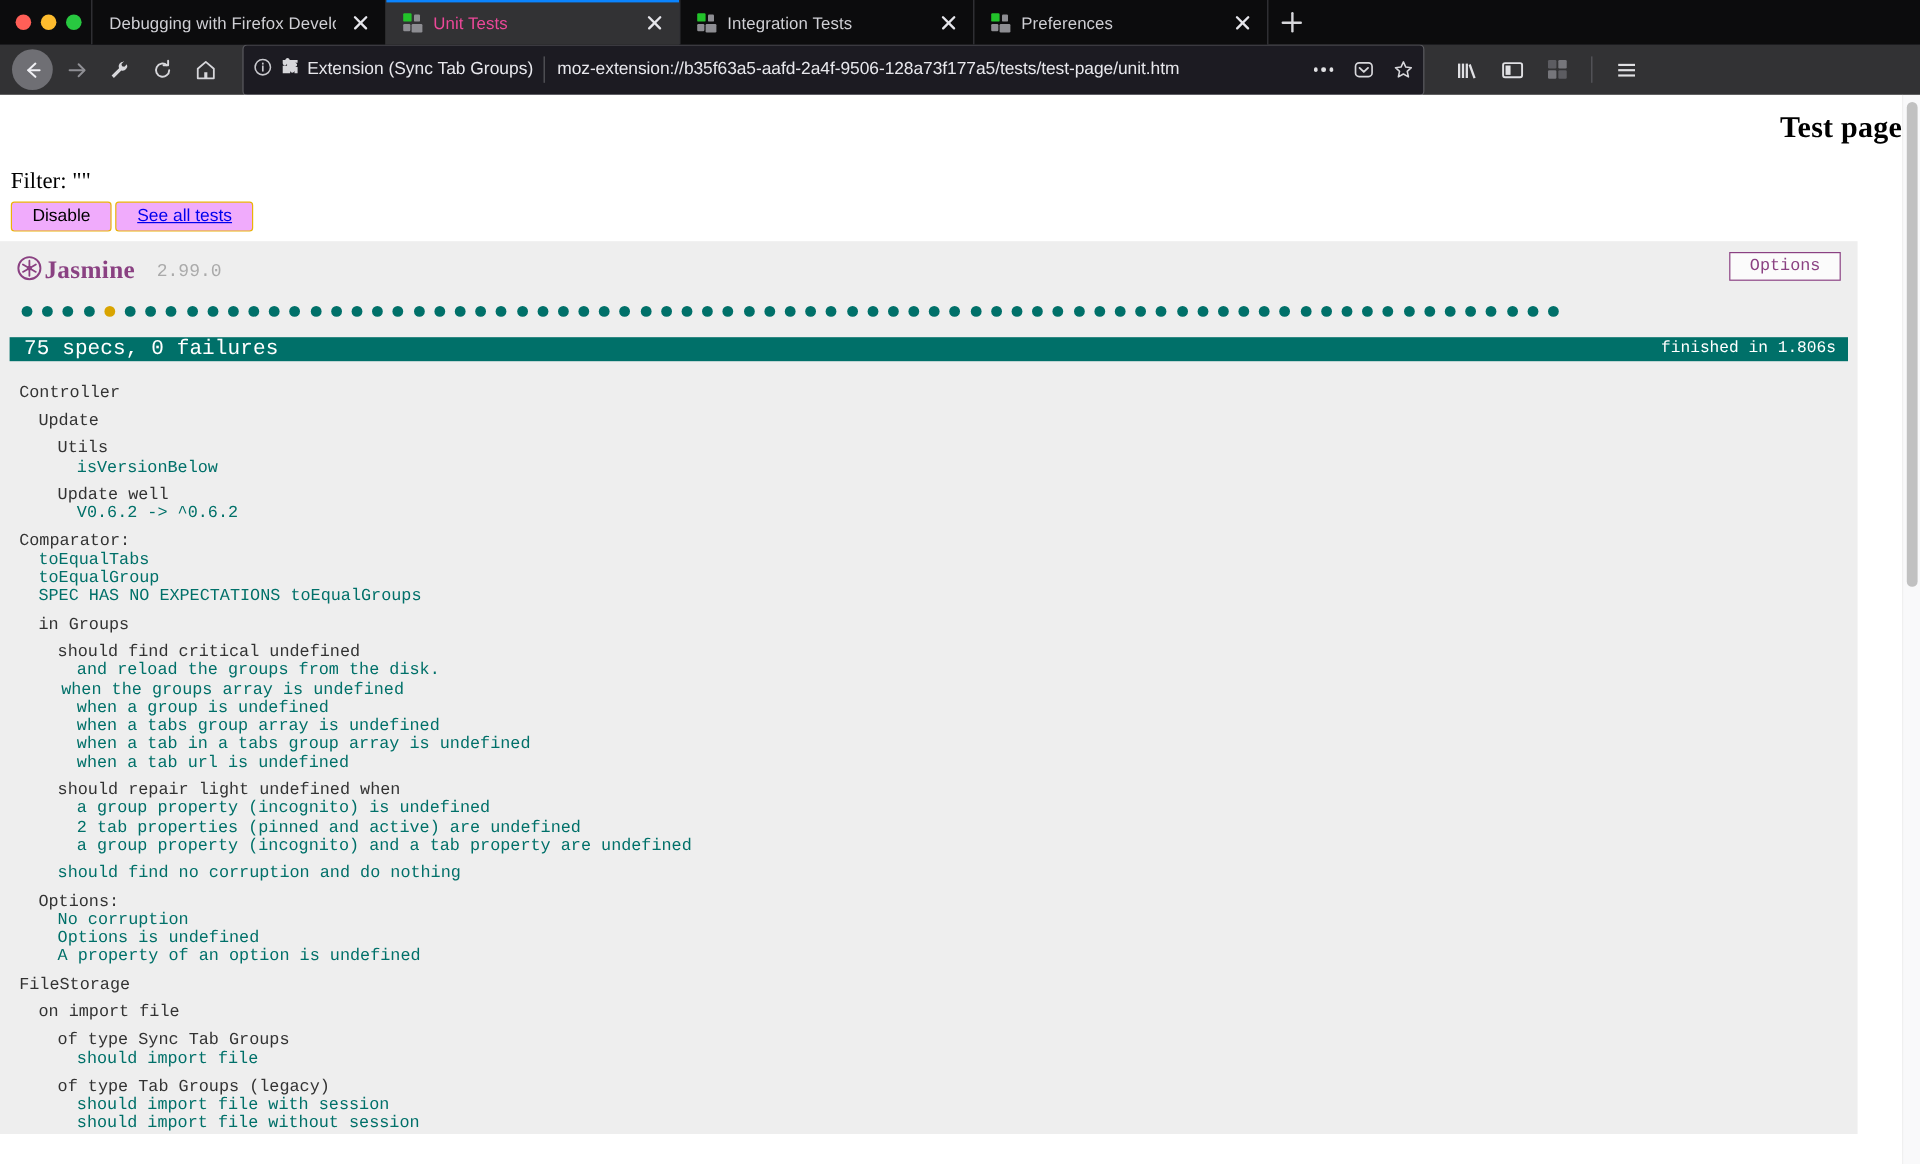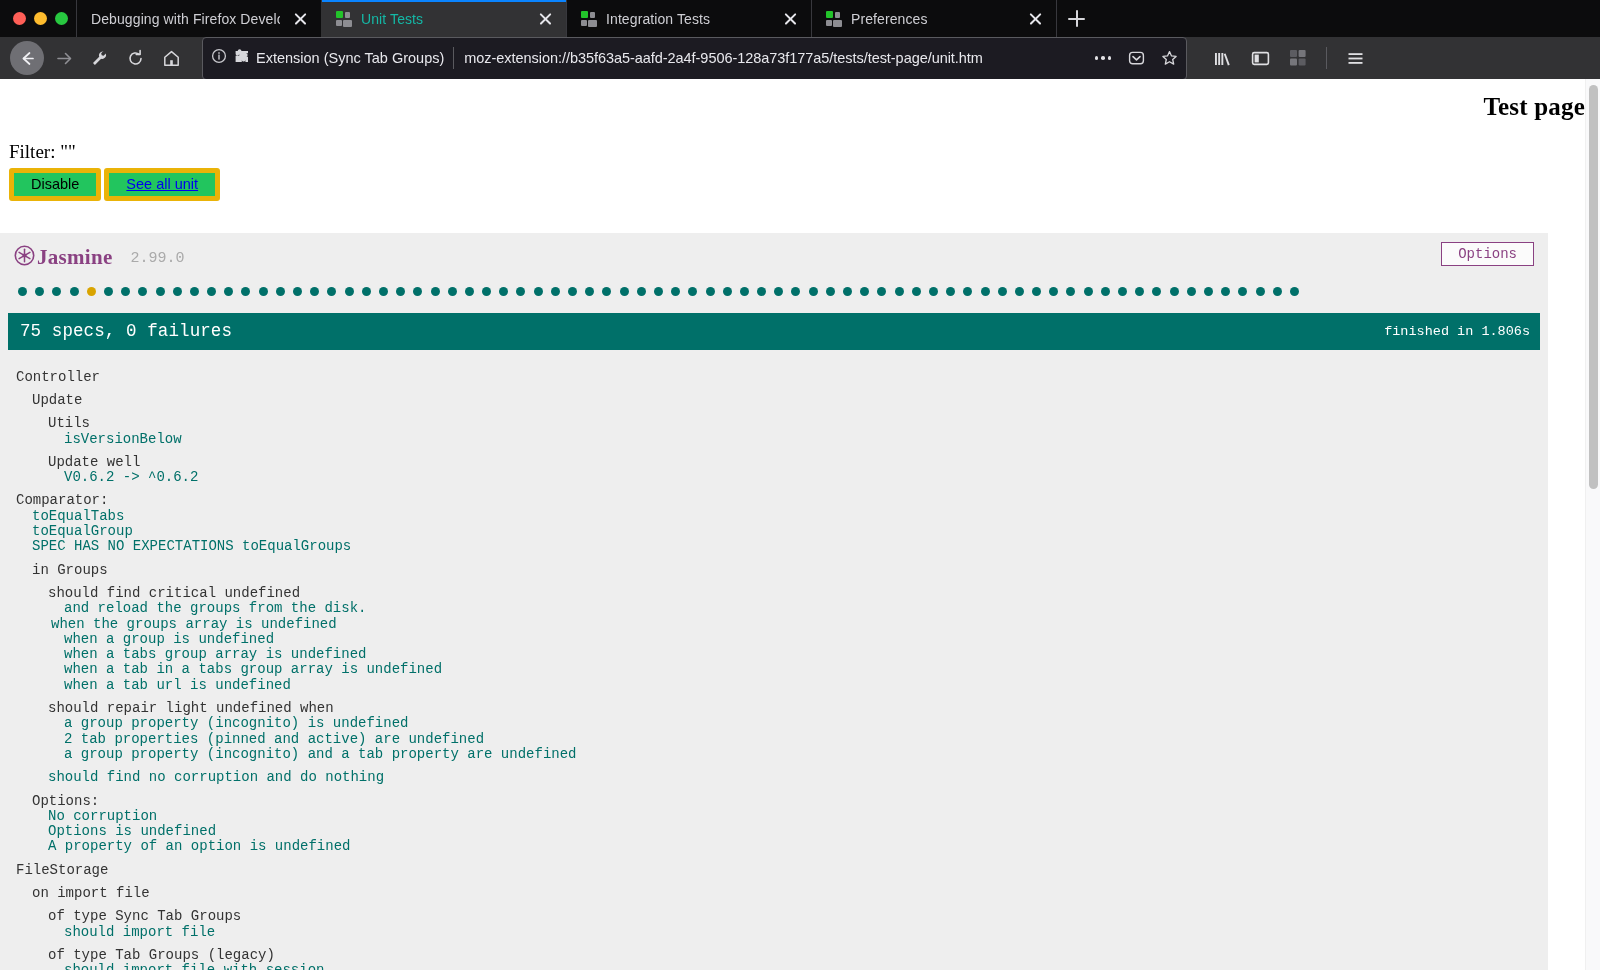--- a/index.html
+++ b/index.html
@@ -35,21 +35,21 @@
     content: ""; position: absolute; left: 0; right: 0; top: 0; height: 2px;
     background: #0a84ff;
   }
   .tab-favicon { width: 16px; height: 16px; flex: 0 0 16px; position: relative; }
   .fav-sq { position: absolute; width: 7px; height: 7px; border-radius: 1px; }
   .fav-sq.tl { left: 0; top: 0; background: #22c32a; }
   .fav-sq.tr { left: 9px; top: 1px; background: #8d8d92; height: 6px; width: 5px; }
   .fav-sq.bl { left: 0; top: 9px; background: #8d8d92; width: 6px; height: 6px; }
   .fav-sq.br { left: 7px; top: 9px; background: #8d8d92; width: 9px; height: 7px; }
   .tab-title {
-    flex: 1; color: #14b8a6; font-size: 14px; white-space: nowrap;
+    flex: 1; color: #ec4899; font-size: 14px; white-space: nowrap;
     overflow: hidden; text-overflow: clip; letter-spacing: 0.1px;
   }
   .tab.inactive .tab-title { color: #cfcfd4; }
   .tab-close {
     width: 22px; height: 22px; flex: 0 0 22px; position: relative;
     display: flex; align-items: center; justify-content: center;
   }
   .tab-close::before, .tab-close::after {
     content: ""; position: absolute; width: 15px; height: 1.8px;
     background: #e6e6eb; border-radius: 1px;
@@ -111,32 +111,32 @@
     font-family: "Liberation Serif", serif; font-size: 25px; font-weight: bold;
     color: #000; letter-spacing: 0.2px; text-align: right;
   }
   .filter-line {
     font-family: "Liberation Serif", serif; font-size: 19px; color: #000;
     margin-top: 20px;
   }
   .ctl-row { display: flex; gap: 3px; margin-top: 5px; padding-bottom: 8px; }
   .btn-native {
     font-family: "Liberation Sans", sans-serif; font-size: 14.5px; color: #000;
-    background: #22c55e; border: 5px solid #eab308; border-radius: 3px;
+    background: #f0abfc; border: 1px solid #eab308; border-radius: 3px;
     padding: 3px 17px; line-height: 1.15;
   }
   .btn-native a { color: #0000ee; text-decoration: underline; }
 
   .jasmine {
     background: #eeeeee; position: relative;
     min-height: 660px; width: 1548px;
   }
   .jas-banner {
     display: flex; align-items: flex-start; padding: 12px 12px 0 14px;
-    position: relative; height: 46px; margin-top: 24px;
+    position: relative; height: 46px;
   }
   .jas-logo { display: flex; align-items: center; gap: 2px; }
   .jas-wordmark {
     font-family: "Liberation Serif", serif; font-size: 21px; font-weight: bold;
     color: #8a4182; letter-spacing: 0.3px;
   }
   .jas-version {
     font-family: "Liberation Mono", monospace; font-size: 15px; color: #aaaaaa;
     margin-left: 18px; padding-top: 5px;
   }
@@ -145,21 +145,21 @@
     font-family: "Liberation Mono", monospace; font-size: 14px;
     color: #8a4182; background: #fbfbfb; border: 1.5px solid #8a4182;
     padding: 3px 16px; line-height: 1.2;
   }
 
   .jas-dots { display: flex; gap: 8.2px; padding: 4px 0 0 18px; height: 22px; align-items: center; }
   .dot { width: 9px; height: 9px; border-radius: 50%; background: #007069; flex: 0 0 9px; }
   .dot.pending { background: #d9a400; }
 
   .jas-alert {
-    background: #007069; color: #ffffff; height: 37px; margin: 12px 8px 0 8px;
+    background: #007069; color: #ffffff; height: 20px; margin: 12px 8px 0 8px;
     display: flex; align-items: center; justify-content: space-between;
     padding: 0 10px 0 12px;
     font-family: "Liberation Mono", monospace;
   }
   .jas-alert .left { font-size: 17.5px; letter-spacing: 0.1px; }
   .jas-alert .right { font-size: 13.5px; }
 
   .jas-results {
     font-family: "Liberation Mono", monospace; font-size: 14px;
     padding: 12px 0 0 0; line-height: 15.3px;
@@ -334,21 +334,21 @@
   </div>
 
   <div class="viewport">
     <div class="page">
 
       <div class="page-header">
         <h1 class="page-title">Test page</h1>
         <div class="filter-line">Filter: ""</div>
         <div class="ctl-row">
           <button class="btn-native">Disable</button>
-          <button class="btn-native"><a href="#">See all unit</a></button>
+          <button class="btn-native"><a href="#">See all tests</a></button>
         </div>
       </div>
 
       <div class="jasmine">
 
         <div class="jas-banner">
           <div class="jas-logo">
             <span>
               <svg width="21" height="21" viewBox="0 0 21 21">
                   <circle cx="10.5" cy="10.5" r="9.2" stroke="#8a4182" stroke-width="1.6" fill="none"></circle>

